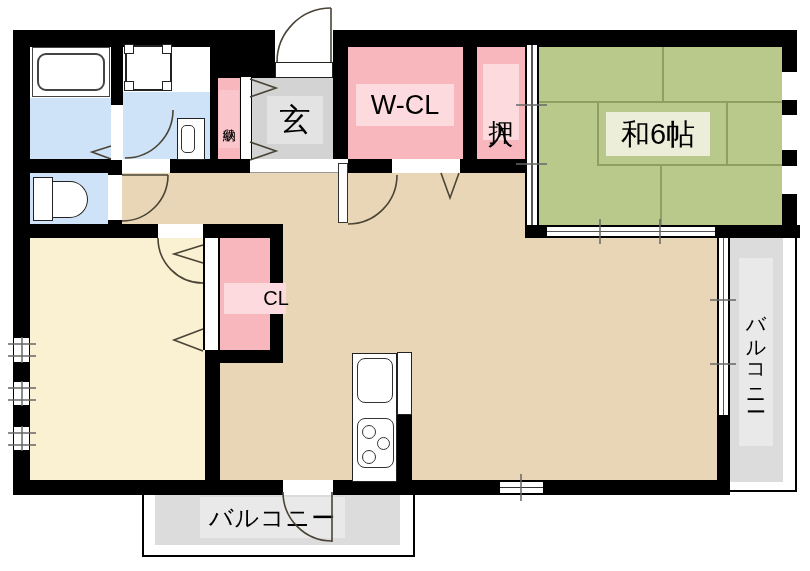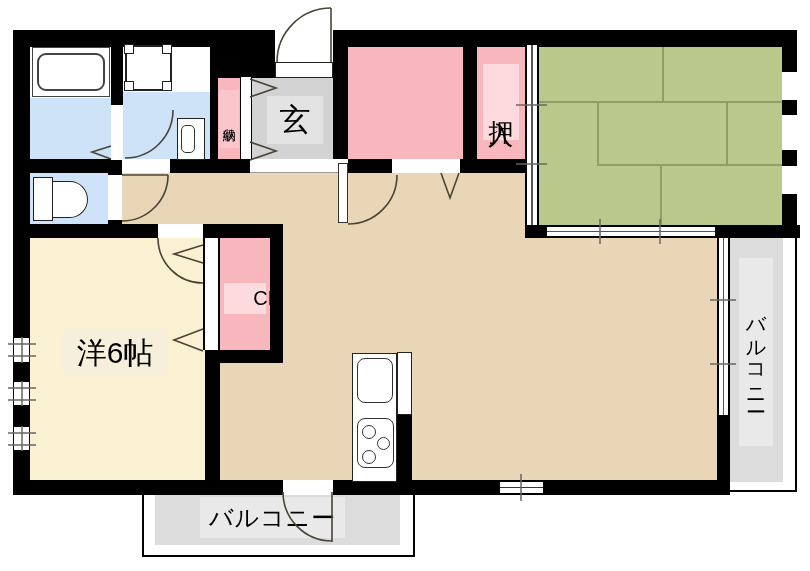--- a/index.html
+++ b/index.html
@@ -109,33 +109,36 @@
   <div class="abs" style="left:181px;top:125px;width:14px;height:28px;background:#fff;border:1.2px solid #333;border-radius:5px;"></div>
   <div class="abs" style="left:33px;top:177px;width:20px;height:44px;background:#fff;border:1.5px solid #222;"></div>
   <div class="abs" style="left:52px;top:181px;width:36px;height:37px;background:#fff;border:1.5px solid #222;border-radius:0 50% 50% 0 / 0 50% 50% 0;"></div>
   <div class="abs" style="left:352px;top:353px;width:45px;height:129px;background:#fff;border:1.5px solid #222;"></div>
   <div class="abs" style="left:357px;top:358px;width:36px;height:45px;background:#fff;border:1.5px solid #333;border-radius:8px;"></div>
   <div class="abs" style="left:357px;top:418px;width:37px;height:50px;background:#fff;border:1.5px solid #333;border-radius:8px;"></div>
   <div class="abs" style="left:362px;top:425px;width:14px;height:14px;border:1.5px solid #333;border-radius:50%;"></div>
   <div class="abs" style="left:377px;top:437px;width:13px;height:13px;border:1.5px solid #333;border-radius:50%;"></div>
   <div class="abs" style="left:362px;top:450px;width:14px;height:14px;border:1.5px solid #333;border-radius:50%;"></div>
 
-  <div class="abs lbl" style="left:62px;top:330px;width:106px;height:45px;background:var(--c-label_cream);font-size:30px;">
-    <span>洋6帖</span>
+  <div class="abs lbl" style="left:606px;top:112px;width:104px;height:44px;background:var(--c-tatami_label);font-size:29px;">
+    <span>和6帖</span>
+    </div>
+  <div class="abs lbl" style="left:356px;top:84px;width:98px;height:42px;background:var(--c-closet_pink_light);font-size:27px;">
+    <span>W-CL</span>
     </div>
   <div class="abs lbl vtext" style="left:483px;top:64px;width:36px;height:76px;background:var(--c-closet_pink_light);font-size:25px;">
     <span>押入</span>
     </div>
   <div class="abs lbl" style="left:267px;top:96px;width:56px;height:48px;background:var(--c-entry_gray_light);font-size:31px;">
     <span>玄</span>
     </div>
   <div class="abs lbl vtext" style="left:219px;top:90px;width:20px;height:58px;background:#fac6cb;font-size:13px;letter-spacing:1px;">
     <span>収納</span>
     </div>
-  <div class="abs lbl" style="left:224px;top:283px;width:42px;height:31px;background:var(--c-closet_pink_light);font-size:20px;padding-left:42px;">
+  <div class="abs lbl" style="left:224px;top:283px;width:62px;height:31px;background:var(--c-closet_pink_light);font-size:20px;padding-left:42px;">
     <span>CL</span>
     </div>
   <div class="abs lbl vtext" style="left:739px;top:258px;width:34px;height:188px;background:var(--c-balcony_gray_light);font-size:20px;">
     <span>バルコニー</span>
     </div>
   <div class="abs lbl" style="left:200px;top:497px;width:145px;height:41px;background:var(--c-balcony_gray_light);font-size:24px;letter-spacing:1px;">
     <span>バルコニー</span>
     </div>
 
   <svg width="810" height="571" viewBox="0 0 810 571">

